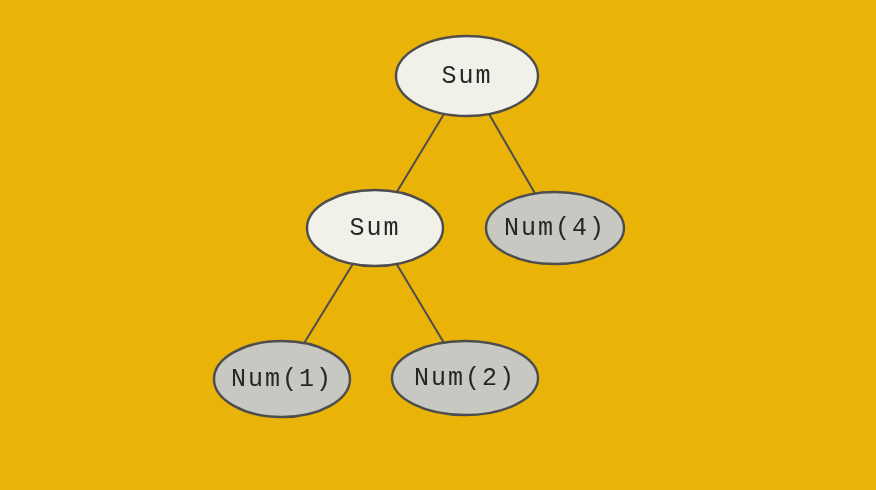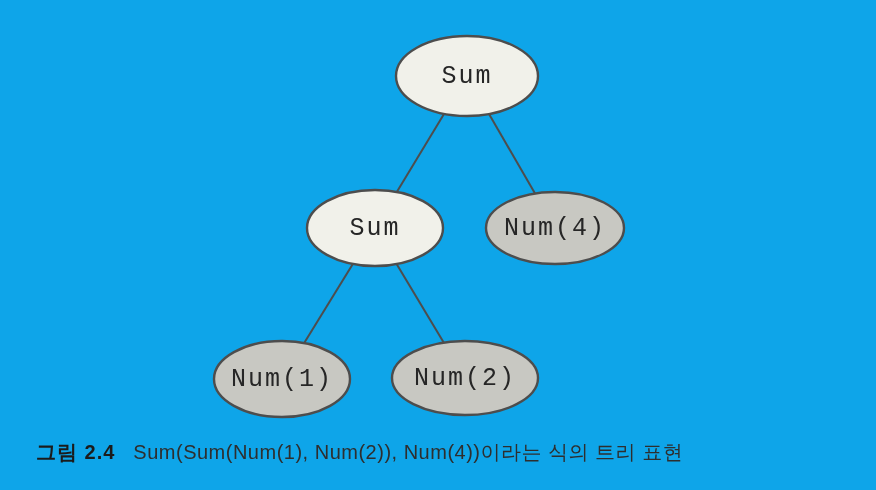--- a/index.html
+++ b/index.html
@@ -5,21 +5,21 @@
   html, body {
     margin: 0;
     padding: 0;
     background: #fdfdfc;
   }
   .page {
     position: relative;
     width: 876px;
     height: 490px;
     overflow: hidden;
-    background: #0ea5e9;
+    background: #eab308;
     font-family: "Liberation Sans", sans-serif;
   }
   .tree-wrap {
     position: absolute;
     left: 0;
     top: 0;
     width: 876px;
     height: 430px;
   }
   svg text.node-label {
@@ -76,17 +76,14 @@
           <ellipse cx="282" cy="379" rx="68" ry="38" fill="#c8c8c2" stroke="#4d4d4d" stroke-width="2.4"></ellipse>
           <text x="282" y="379" text-anchor="middle" dominant-baseline="central" class="node-label">Num(1)</text>
         </g>
         <g>
           <ellipse cx="465" cy="378" rx="73" ry="37" fill="#c8c8c2" stroke="#4d4d4d" stroke-width="2.4"></ellipse>
           <text x="465" y="378" text-anchor="middle" dominant-baseline="central" class="node-label">Num(2)</text>
         </g>
       </svg>
   </div>
 
-  <div class="caption">
-    <span class="caption-label">그림 2.4</span><span class="caption-text">Sum(Sum(Num(1), Num(2)), Num(4))이라는 식의 트리 표현</span>
-  </div>
 
 </div>
 
 </body></html>

